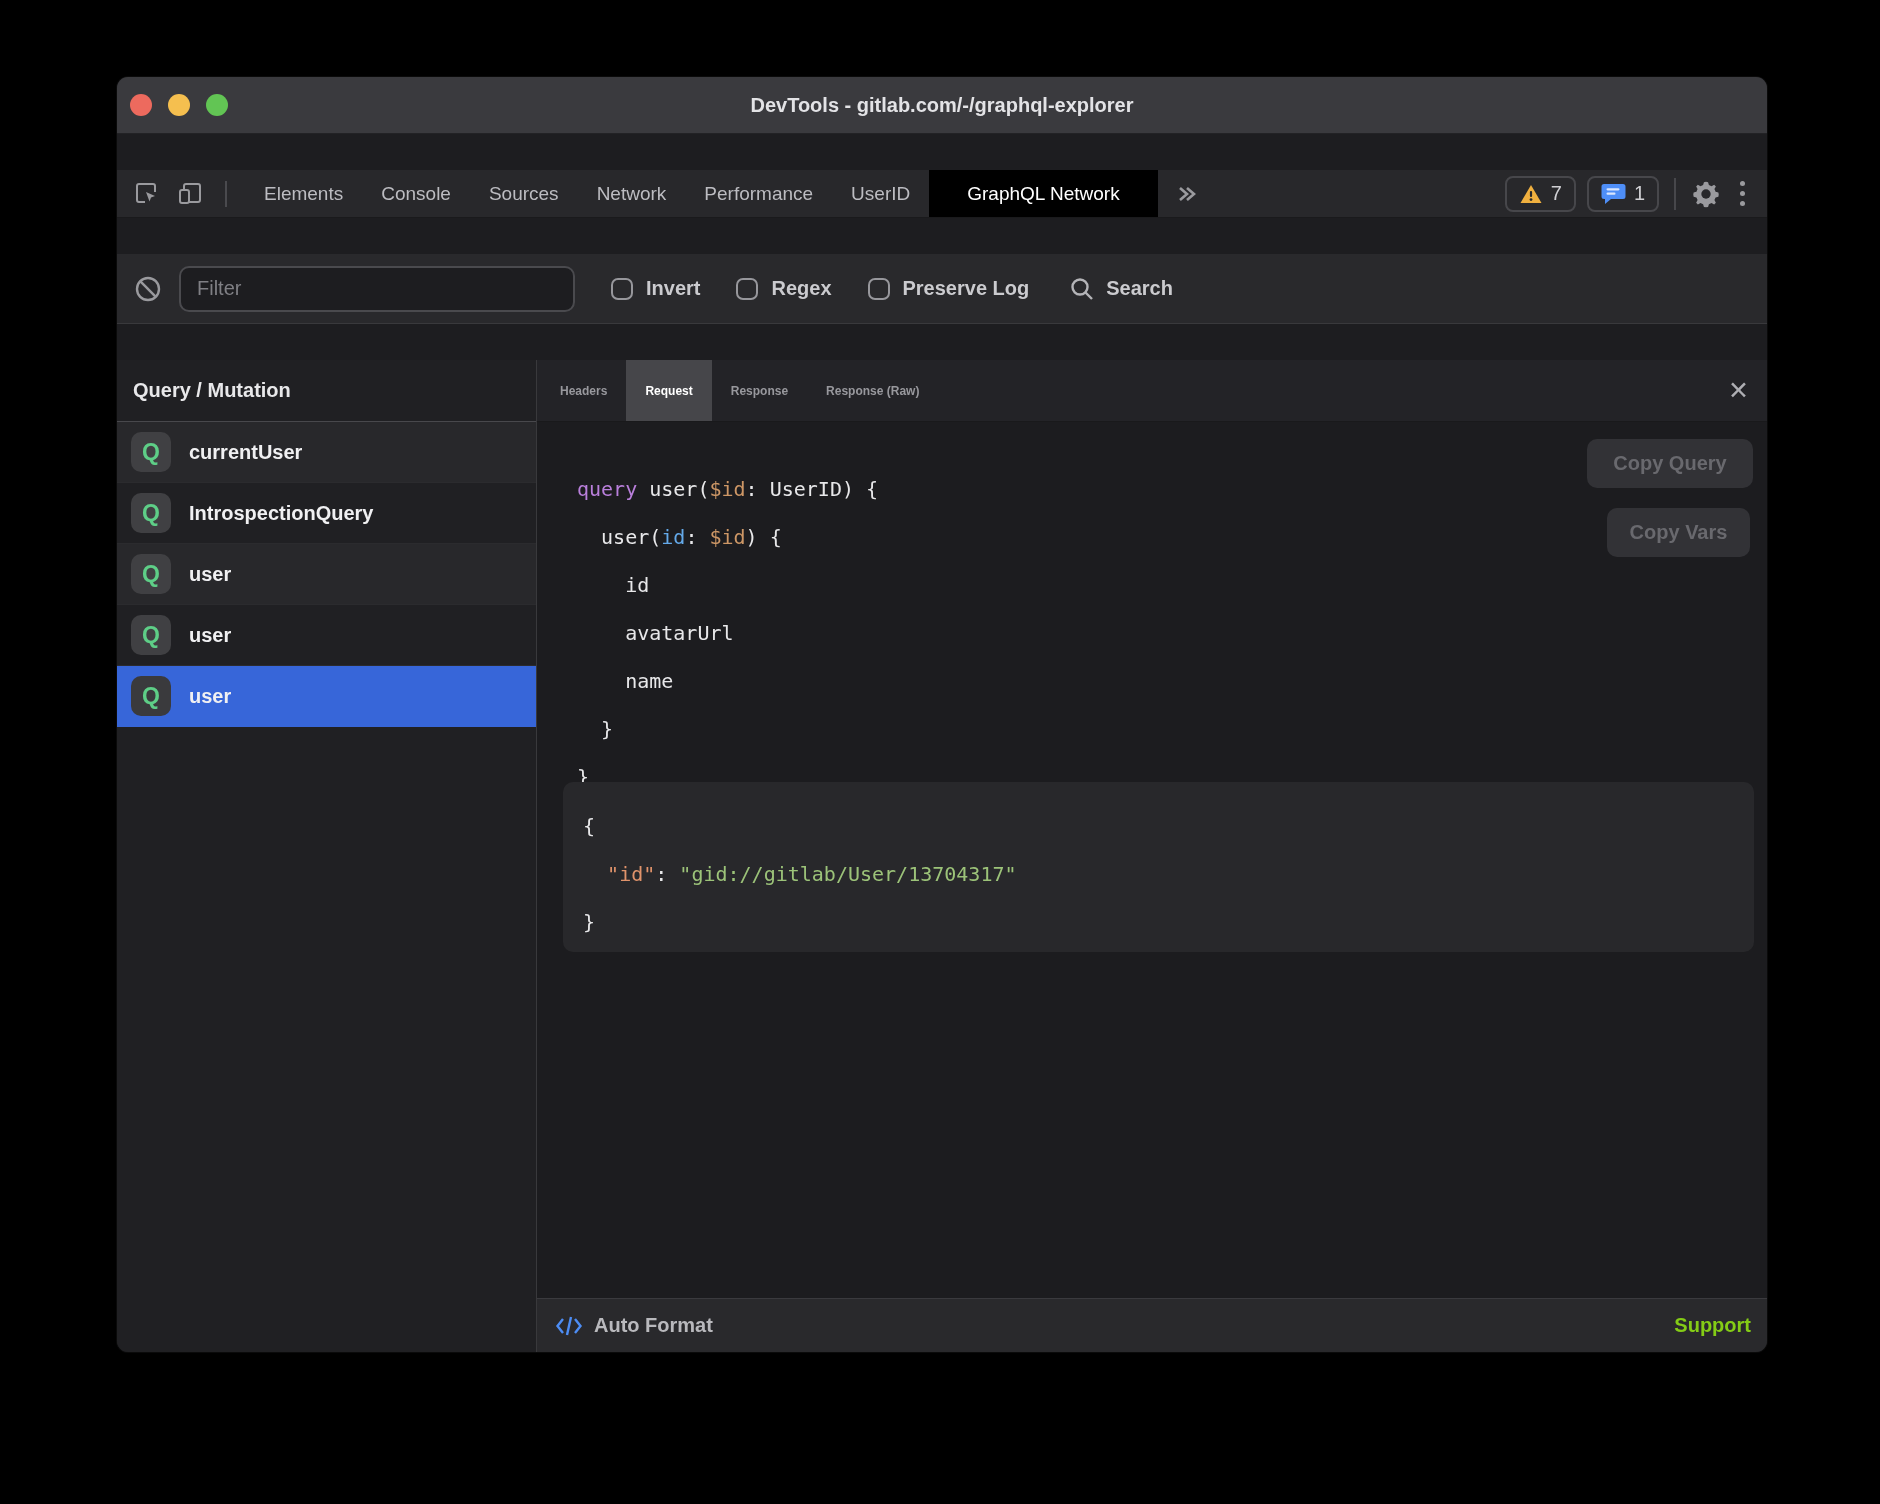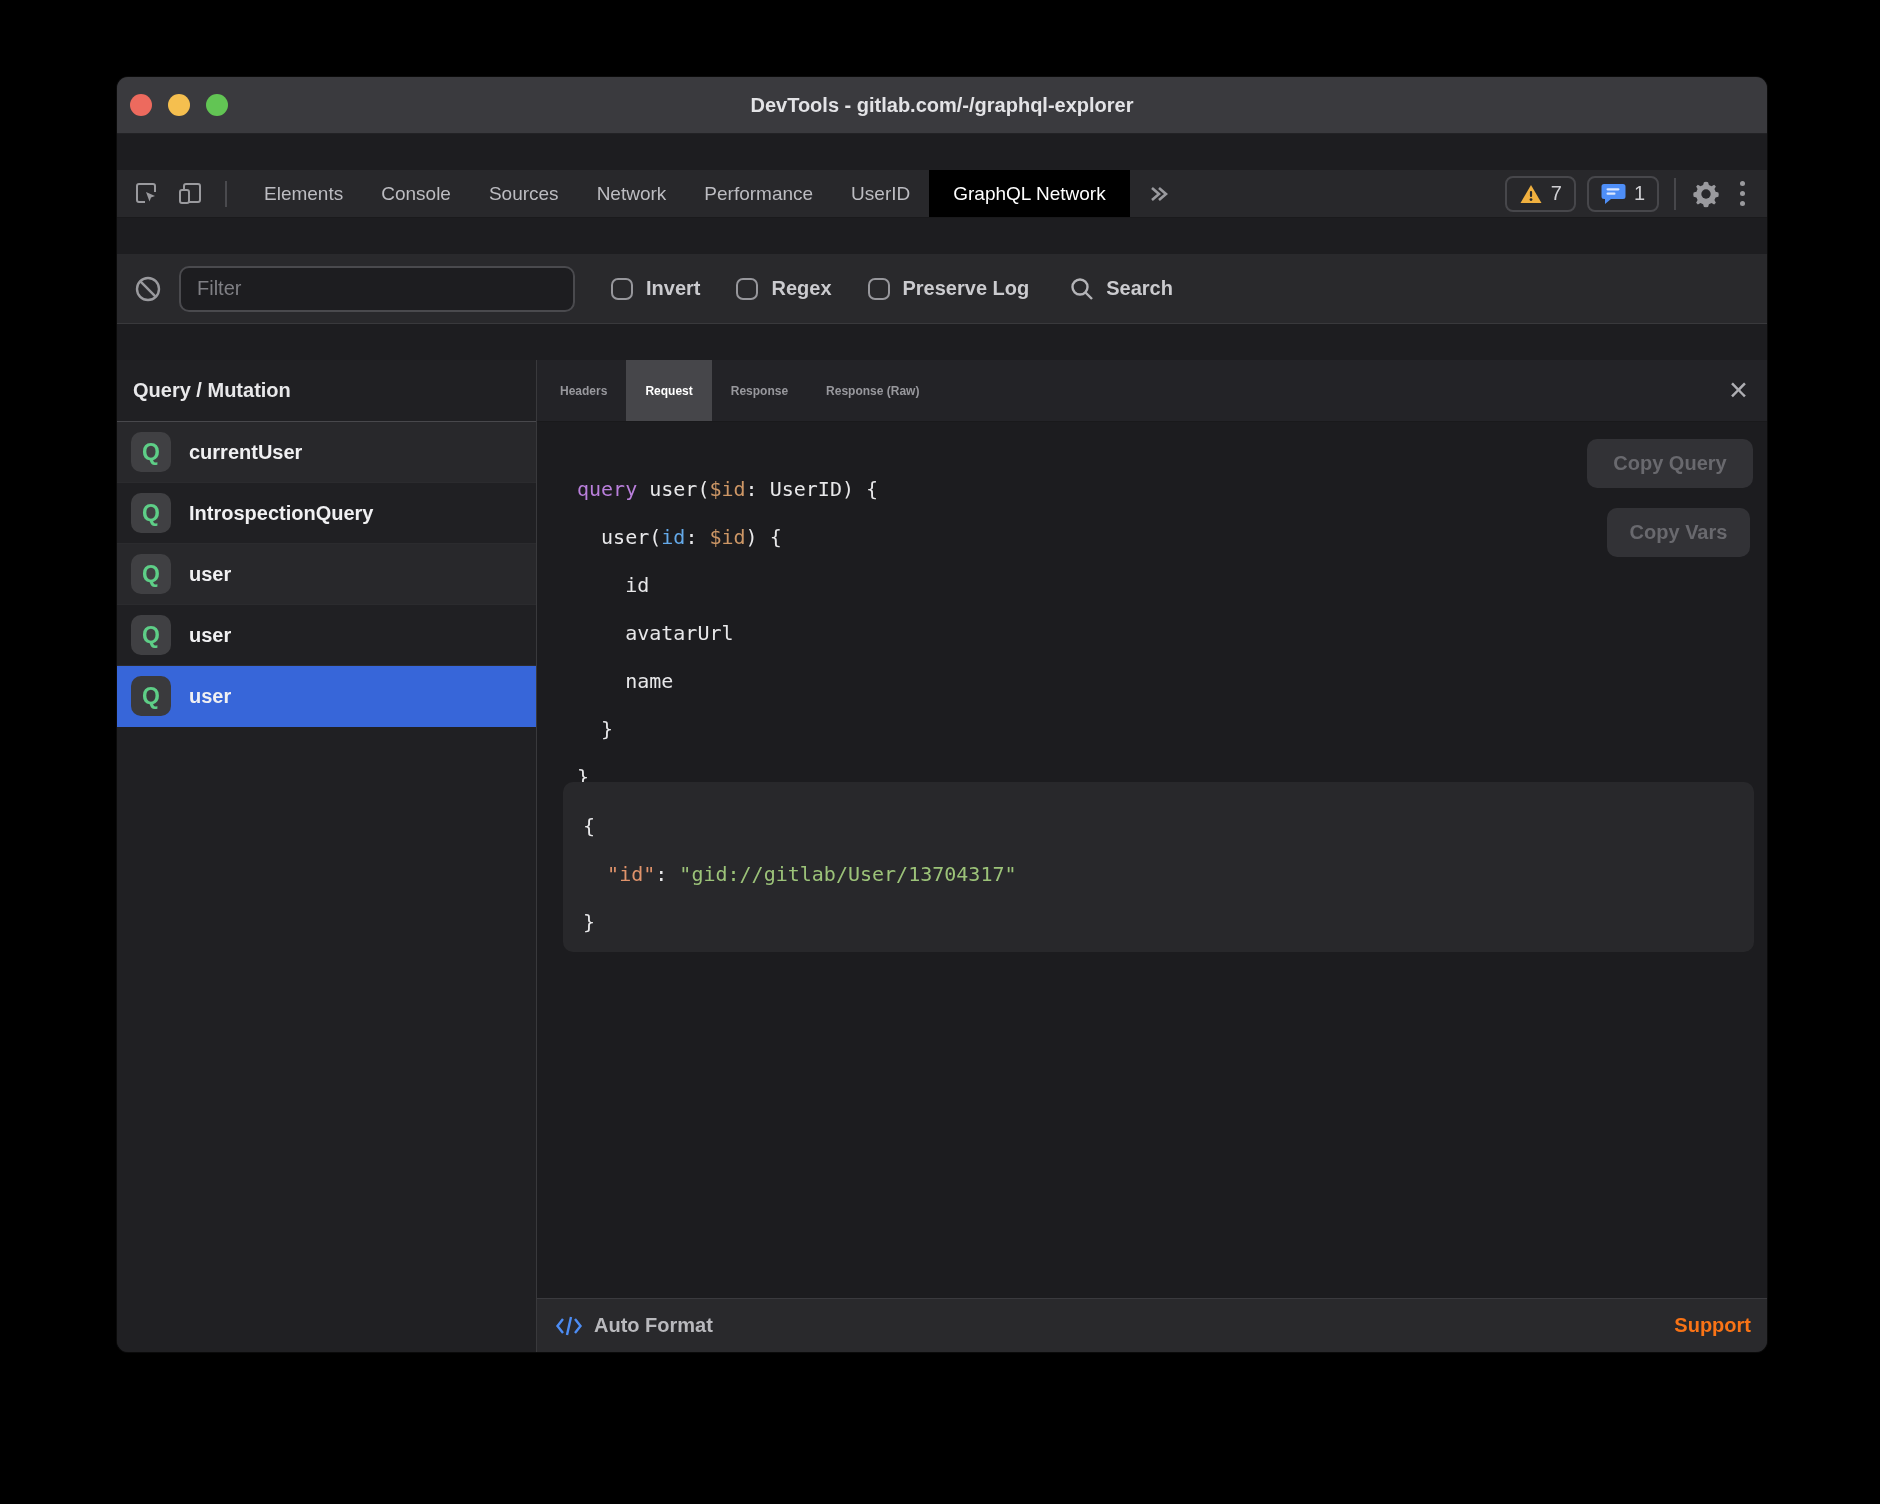--- a/index.html
+++ b/index.html
@@ -20,21 +20,21 @@
   .light.yellow { background:#f5bf4f; }
   .light.green { background:#62c554; }
 
   
   .tabbar { height:48px; background:#28282b; border-bottom:1px solid #1a1a1c;
             display:flex; align-items:center; padding-left:14px; }
   .toolicon { width:30px; height:30px; display:flex; align-items:center; justify-content:center; }
   .vsep { width:2px; height:26px; background:#4a4a4e; margin:0 18px 0 20px; }
   .dtab { padding:11px 19px; font-size:19px; color:#bcbcc1; height:100%;
           display:flex; align-items:center; white-space:nowrap; }
-  .dtab.active { background:#000; color:#fff; padding:0 24px; }
+  .dtab.active { background:#000; color:#fff; padding:0 38px; }
   .overflow-chev { margin:0 16px; display:flex; align-items:center; }
   .right-cluster { margin-left:auto; margin-right:14px; display:flex; align-items:center; gap:11px; }
   .badge { height:36px; border:2px solid #47474b; border-radius:8px; display:flex;
            align-items:center; gap:8px; padding:0 12px; color:#cfcfd3; font-size:20px; }
   .badge-sep { width:2px; height:32px; background:#47474b; margin:0 4px; }
   .dots { display:flex; flex-direction:column; gap:5px; padding:0 8px; }
   .dots i { width:5px; height:5px; border-radius:50%; background:#9a9a9e; }
 
   
   .filterrow { height:70px; background:#29292c; border-bottom:1px solid #39393c;
@@ -96,21 +96,21 @@
              color:#69696e; font-size:20px; font-weight:bold; display:flex;
              align-items:center; justify-content:center;
              font-family:"Liberation Sans", sans-serif; }
   .copyq { top:17px; right:14px; width:166px; height:49px; }
   .copyv { top:86px; right:17px; width:143px; height:49px; }
 
   .pfooter { height:54px; min-height:54px; background:#29292c; border-top:1px solid #3a3a3e;
              display:flex; align-items:center; padding:0 16px 0 18px; }
   .autoformat { display:flex; align-items:center; gap:11px; color:#b9b9bd;
                 font-size:20px; font-weight:bold; }
-  .support { margin-left:auto; color:#f97316; font-size:20px; font-weight:bold; }
+  .support { margin-left:auto; color:#84cc16; font-size:20px; font-weight:bold; }
 </style>
 </head>
 <body>
 
 <div class="window">
 
   <div class="titlebar">
     <div class="lights">
       <span class="light red"></span>
       <span class="light yellow"></span>

